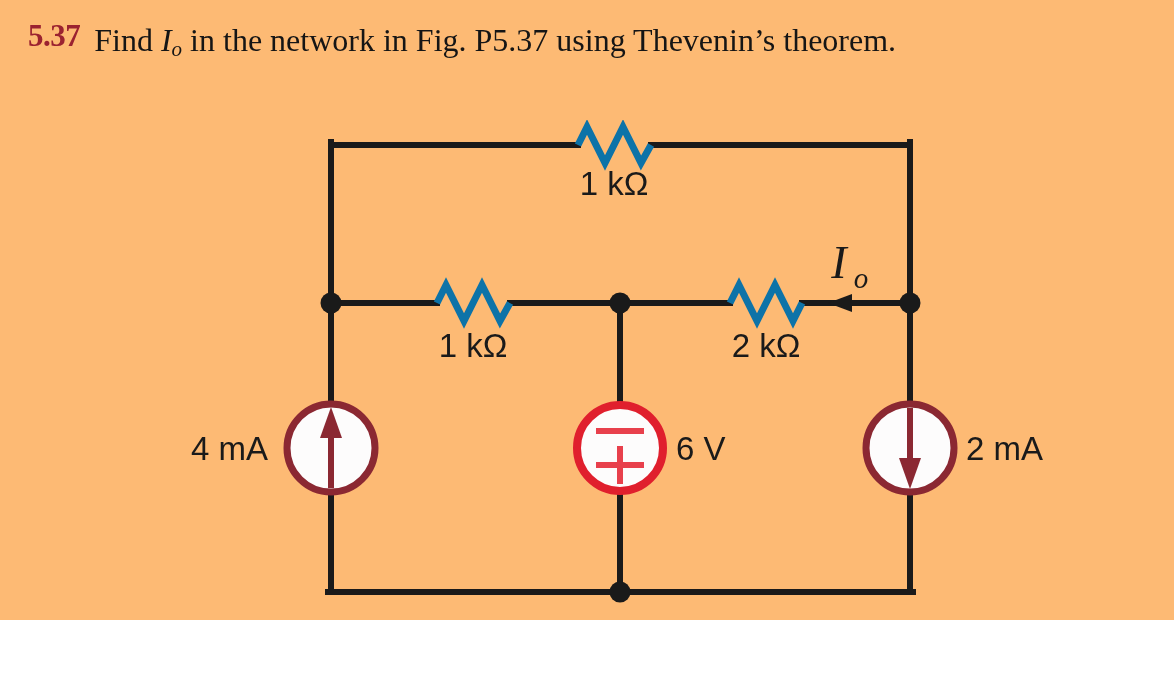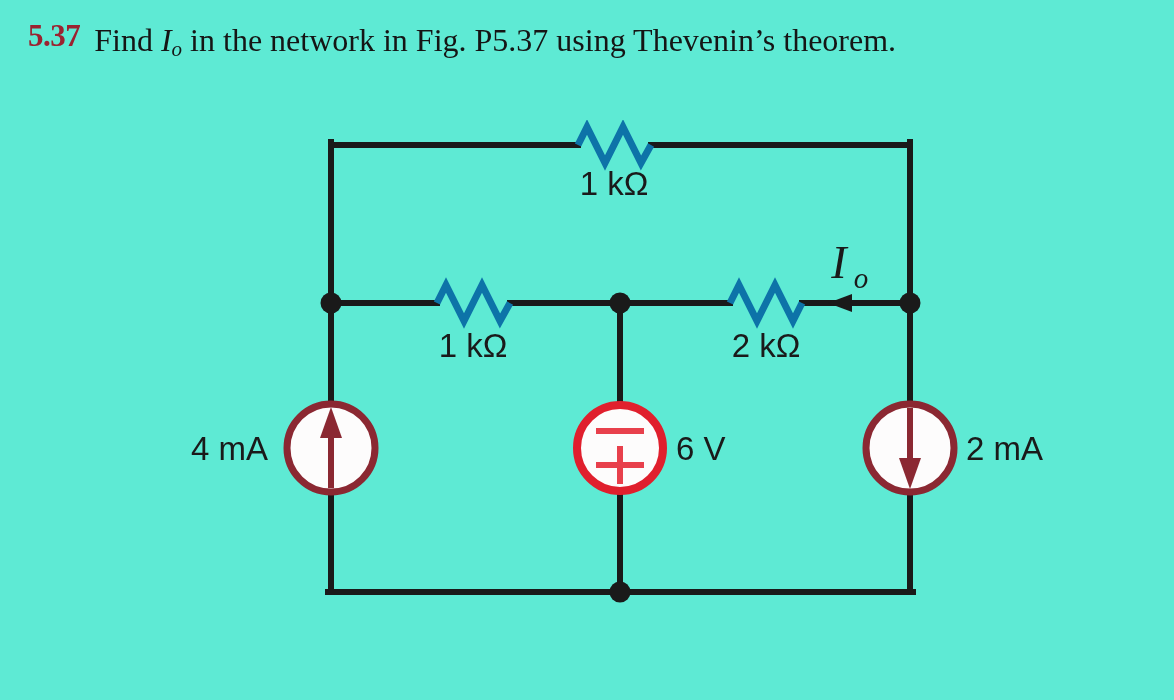--- a/index.html
+++ b/index.html
@@ -3,22 +3,22 @@
 <meta charset="utf-8">
 <style>
   html, body {
     margin: 0;
     padding: 0;
     background: #ffffff;
   }
   #page {
     position: relative;
     width: 1174px;
-    height: 700px;
-    background: #5eead4;
+    height: 620px;
+    background: #fdba74;
     overflow: hidden;
     font-family: "Liberation Sans", sans-serif;
   }
 
   
   #problem-statement {
     position: absolute;
     left: 28px;
     top: 18px;
     width: 1130px;

